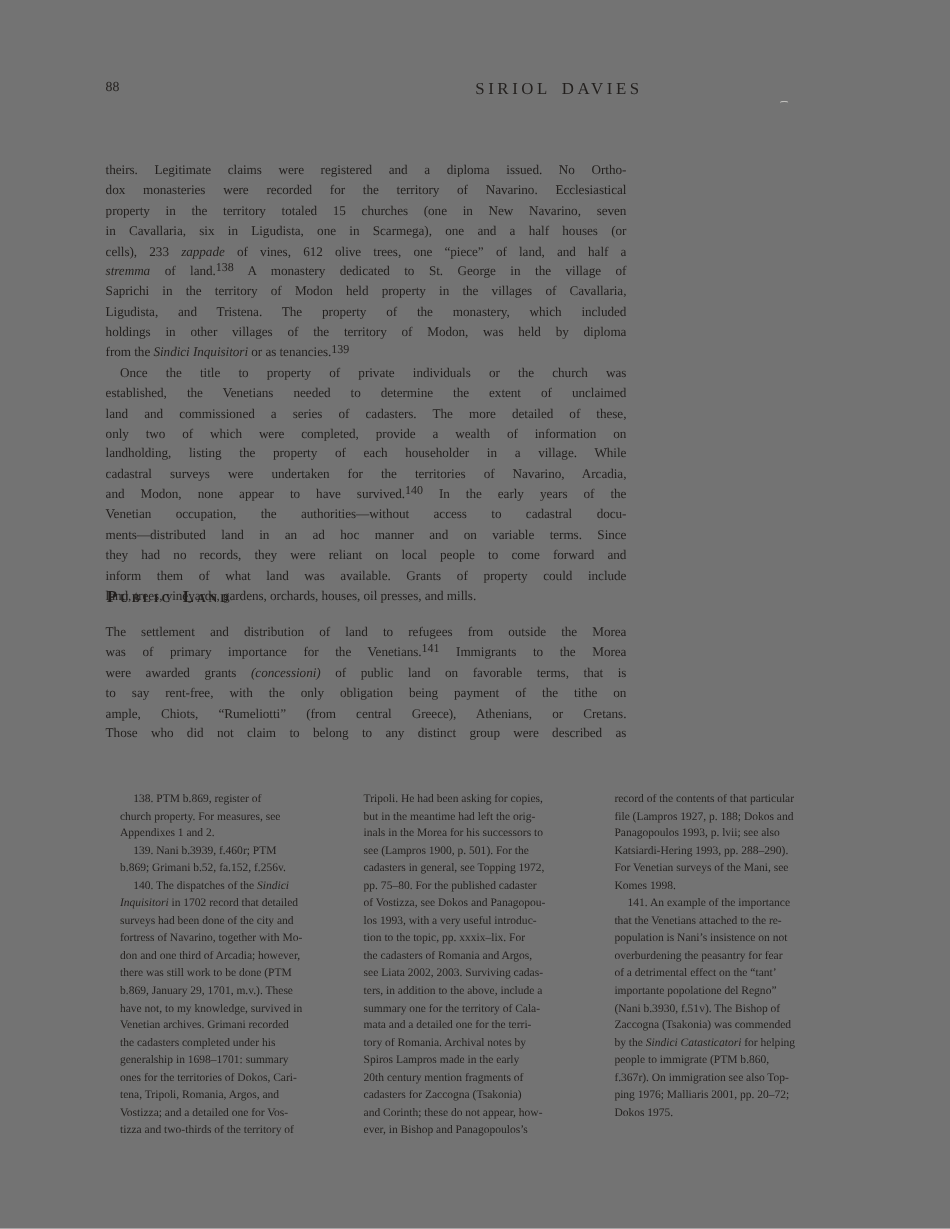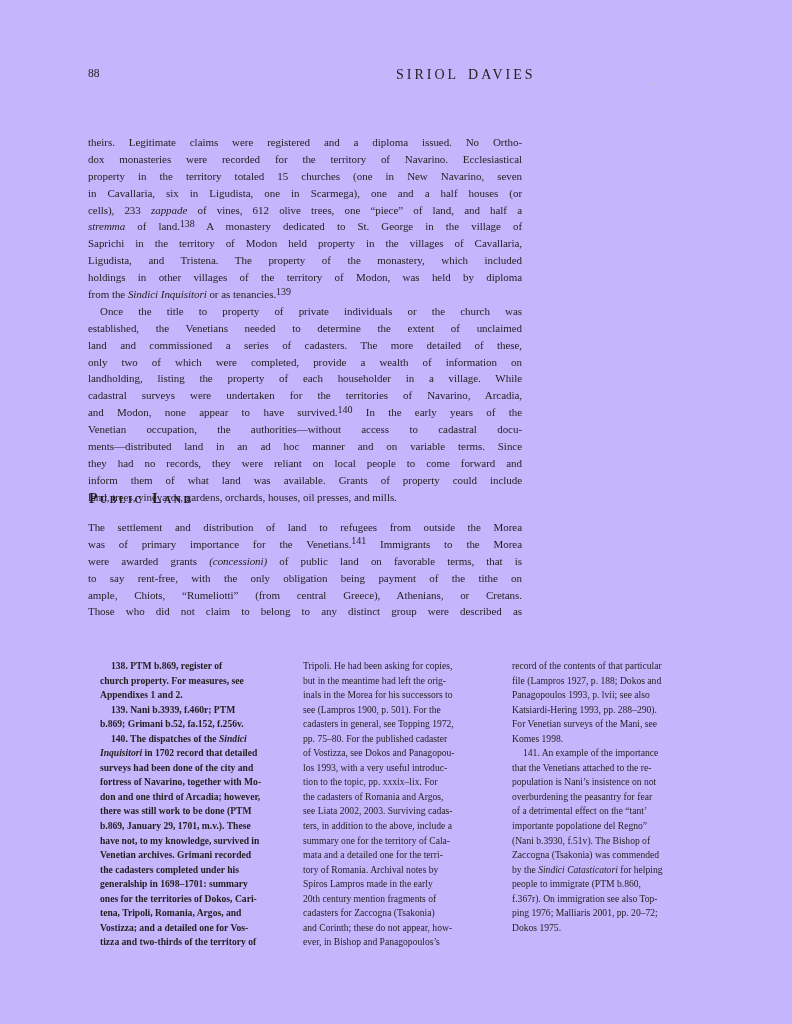--- a/index.html
+++ b/index.html
@@ -4,21 +4,21 @@
 <style>
   html, body {
     margin: 0;
     padding: 0;
     background: #fdfdfc;
   }
   .page {
     position: relative;
     width: 792px;
     height: 1024px;
-    background: #c4b5fd;
+    background: #737373;
     font-family: "Liberation Serif", "DejaVu Serif", serif;
     color: #221f1d;
     overflow: hidden;
   }
   .pnum {
     position: absolute;
     left: 88px;
     top: 66px;
     font-size: 11.5px;
     line-height: 14px;
@@ -72,21 +72,21 @@
     letter-spacing: 2.5px;
     word-spacing: 2px;
     line-height: 18px;
   }
   .fncol {
     position: absolute;
     top: 659px;
     width: 200px;
     font-size: 9.6px;
   }
-  #fn1 { left: 100px; font-weight: bold; }
+  #fn1 { left: 100px; }
   #fn2 { left: 303px; }
   #fn3 { left: 512px; }
   .fline {
     height: 14.55px;
     line-height: 14.55px;
     white-space: nowrap;
   }
   .fncol .indent { text-indent: 11px; }
   sup {
     font-size: 10px;

